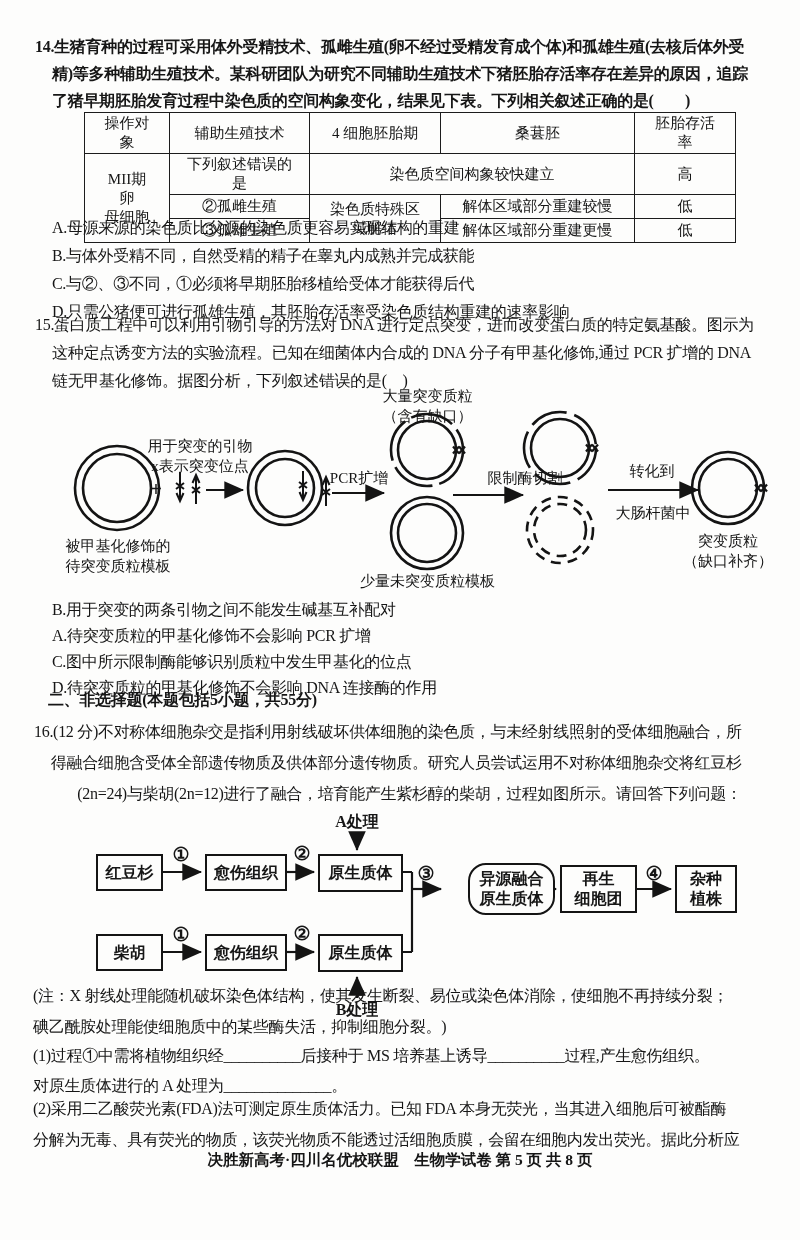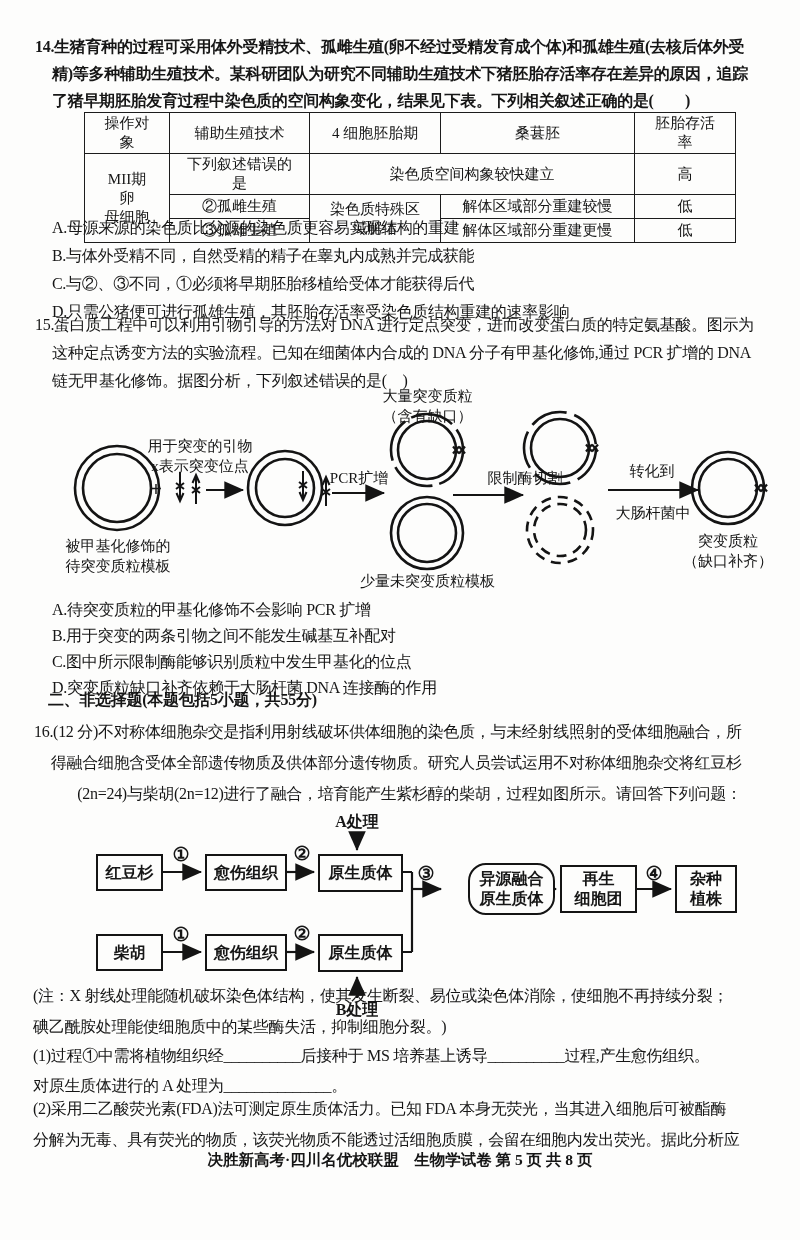--- a/index.html
+++ b/index.html
@@ -170,24 +170,24 @@
 （含有缺口）</div>
     <div class="lbl" style="left:345px;top:188px;width:165px;">少量未突变质粒模板</div>
     <div class="lbl" style="left:445px;top:85px;width:88px;margin-left:36px;">限制酶切割</div>
     <div class="lbl" style="left:618px;top:78px;width:68px;">转化到</div>
     <div class="lbl" style="left:608px;top:120px;width:90px;">大肠杆菌中</div>
     <div class="lbl" style="left:663px;top:148px;width:130px;">突变质粒
 （缺口补齐）</div>
   </div>
 
   <div class="blk lh26" style="top:597px;left:52px;">
+    <span class="ln">B.用于突变的两条引物之间不能发生碱基互补配对</span>
     <span class="ln">A.待突变质粒的甲基化修饰不会影响 PCR 扩增</span>
-    <span class="ln">B.用于突变的两条引物之间不能发生碱基互补配对</span>
     <span class="ln">C.图中所示限制酶能够识别质粒中发生甲基化的位点</span>
-    <span class="ln">D.突变质粒缺口补齐依赖于大肠杆菌 DNA 连接酶的作用</span>
+    <span class="ln">D.待突变质粒的甲基化修饰不会影响 DNA 连接酶的作用</span>
   </div>
 
   <div class="blk bold" style="top:690px;left:48px;font-size:16px;">二、非选择题(本题包括5小题，共55分)</div>
 
   <div class="blk lh31" style="top:716px;left:34px;text-align:right;">
     <span class="ln">16.(12 分)不对称体细胞杂交是指利用射线破坏供体细胞的染色质，与未经射线照射的受体细胞融合，所</span>
     <span class="ln" style="padding-left:16px;">得融合细胞含受体全部遗传物质及供体部分遗传物质。研究人员尝试运用不对称体细胞杂交将红豆杉</span>
     <span class="ln" style="padding-left:16px;">(2n=24)与柴胡(2n=12)进行了融合，培育能产生紫杉醇的柴胡，过程如图所示。请回答下列问题：</span>
   </div>
 

